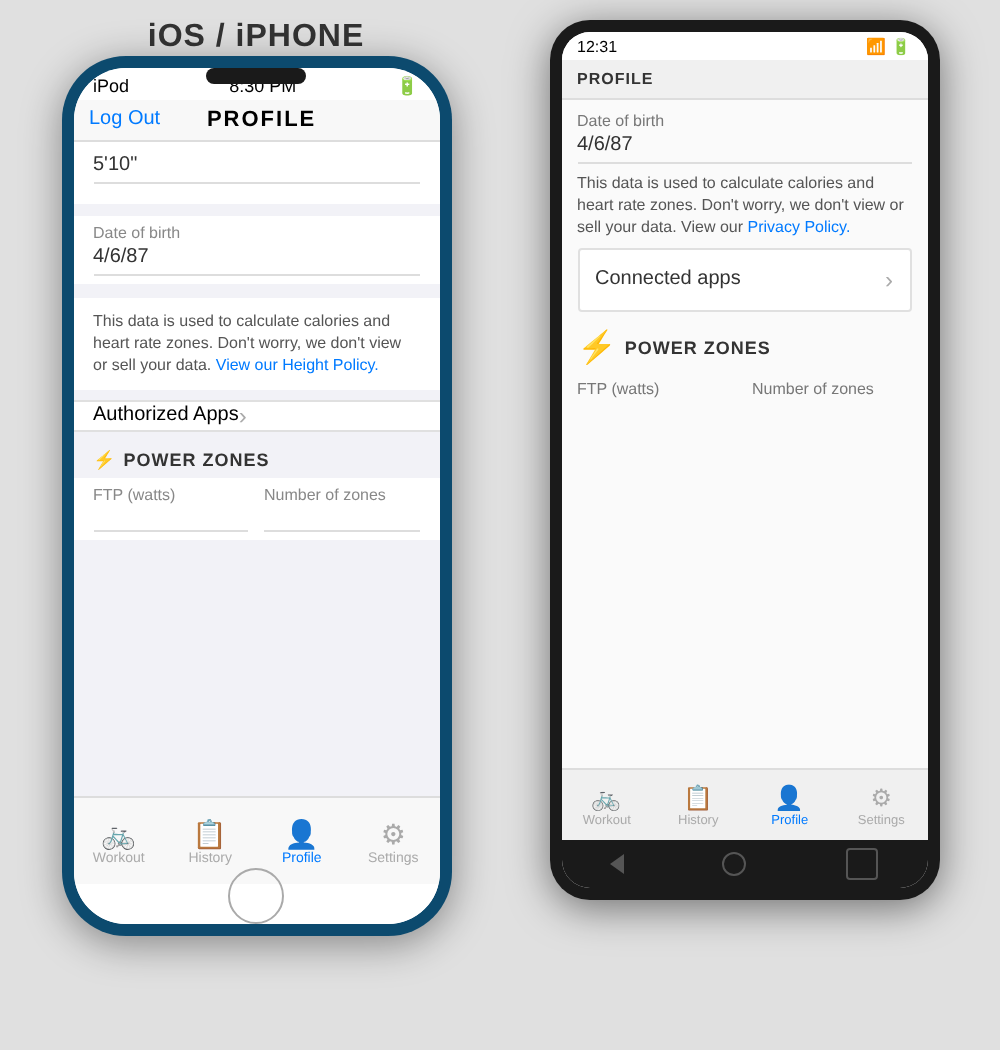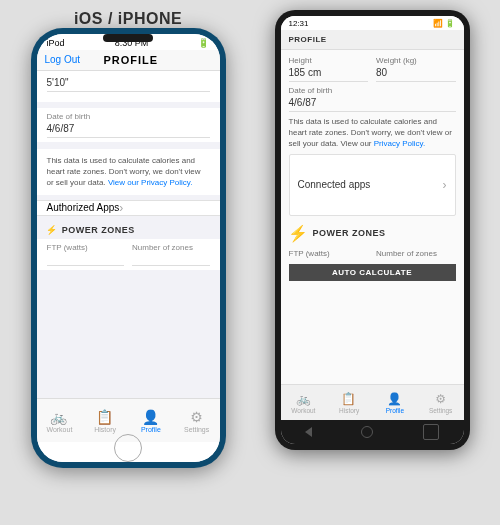--- a/index.html
+++ b/index.html
@@ -337,21 +337,21 @@
 
     .android-privacy-link {
       color: #007AFF;
     }
 
     .android-connected-apps {
       background: #fff;
       display: flex;
       justify-content: space-between;
       align-items: center;
-      padding: 23px 8px;
+      padding: 8px 8px;
       border: 0.5px solid #e0e0e0;
       border-radius: 2px;
     }
 
     .android-connected-label {
       font-size: 10px;
       color: #333;
     }
 
     .android-chevron {
@@ -487,21 +487,21 @@
 
           <div class="ios-date-section">
             <div class="field-label">Date of birth</div>
             <div class="field-value">4/6/87</div>
           </div>
 
           <div class="gray-section" style="height:4px;"></div>
 
           <div class="ios-privacy-text">
             <span>This data is used to calculate calories and heart rate zones. Don't worry, we don't view or sell your data.</span>
-            <span class="ios-privacy-link">View our Privacy Policy.</span>
+            <span class="ios-privacy-link">View our Height Policy.</span>
           </div>
 
           <div style="background:#f2f2f7; height:4px;"></div>
 
           <div class="ios-list-item">
             <span class="ios-list-label">Authorized Apps</span>
             <span class="ios-chevron">›</span>
           </div>
 
           <div style="background:#f2f2f7; height:4px;"></div>
@@ -560,30 +560,20 @@
           <span>12:31</span>
           <span class="status-icons">📶 🔋</span>
         </div>
 
         <div style="background:#f0f0f0; height:20px; border-bottom: 0.5px solid #ddd; display:flex; align-items:center; padding: 0 8px;">
           <span style="font-size:8px; color:#333; font-weight:600; letter-spacing:0.5px;">PROFILE</span>
         </div>
 
         <div class="android-content">
 
-          <div class="android-field-row">
-            <div class="android-field">
-              <div class="android-field-label">Height</div>
-              <div class="android-field-value">185 cm</div>
-            </div>
-            <div class="android-field">
-              <div class="android-field-label">Weight (kg)</div>
-              <div class="android-field-value">80</div>
-            </div>
-          </div>
 
           <div>
             <div class="android-field-label">Date of birth</div>
             <div class="android-field-value">4/6/87</div>
           </div>
 
           <div class="android-privacy-text">
             <span>This data is used to calculate calories and heart rate zones. Don't worry, we don't view or sell your data. View our</span>
             <span class="android-privacy-link">Privacy Policy.</span>
           </div>
@@ -600,21 +590,20 @@
 
           <div class="android-ftp-row">
             <div class="android-field">
               <div class="android-field-label">FTP (watts)</div>
             </div>
             <div class="android-field">
               <div class="android-field-label">Number of zones</div>
             </div>
           </div>
 
-          <div class="android-autocalc">AUTO CALCULATE</div>
 
         </div>
 
         <div style="height:36px; background:#f0f0f0; border-top:0.5px solid #ddd; display:flex; align-items:center; justify-content:space-around;">
           <div class="android-tab-item">
             <span class="android-tab-icon">🚲</span>
             <span class="android-tab-label">Workout</span>
           </div>
           <div class="android-tab-item">
             <span class="android-tab-icon">📋</span>

